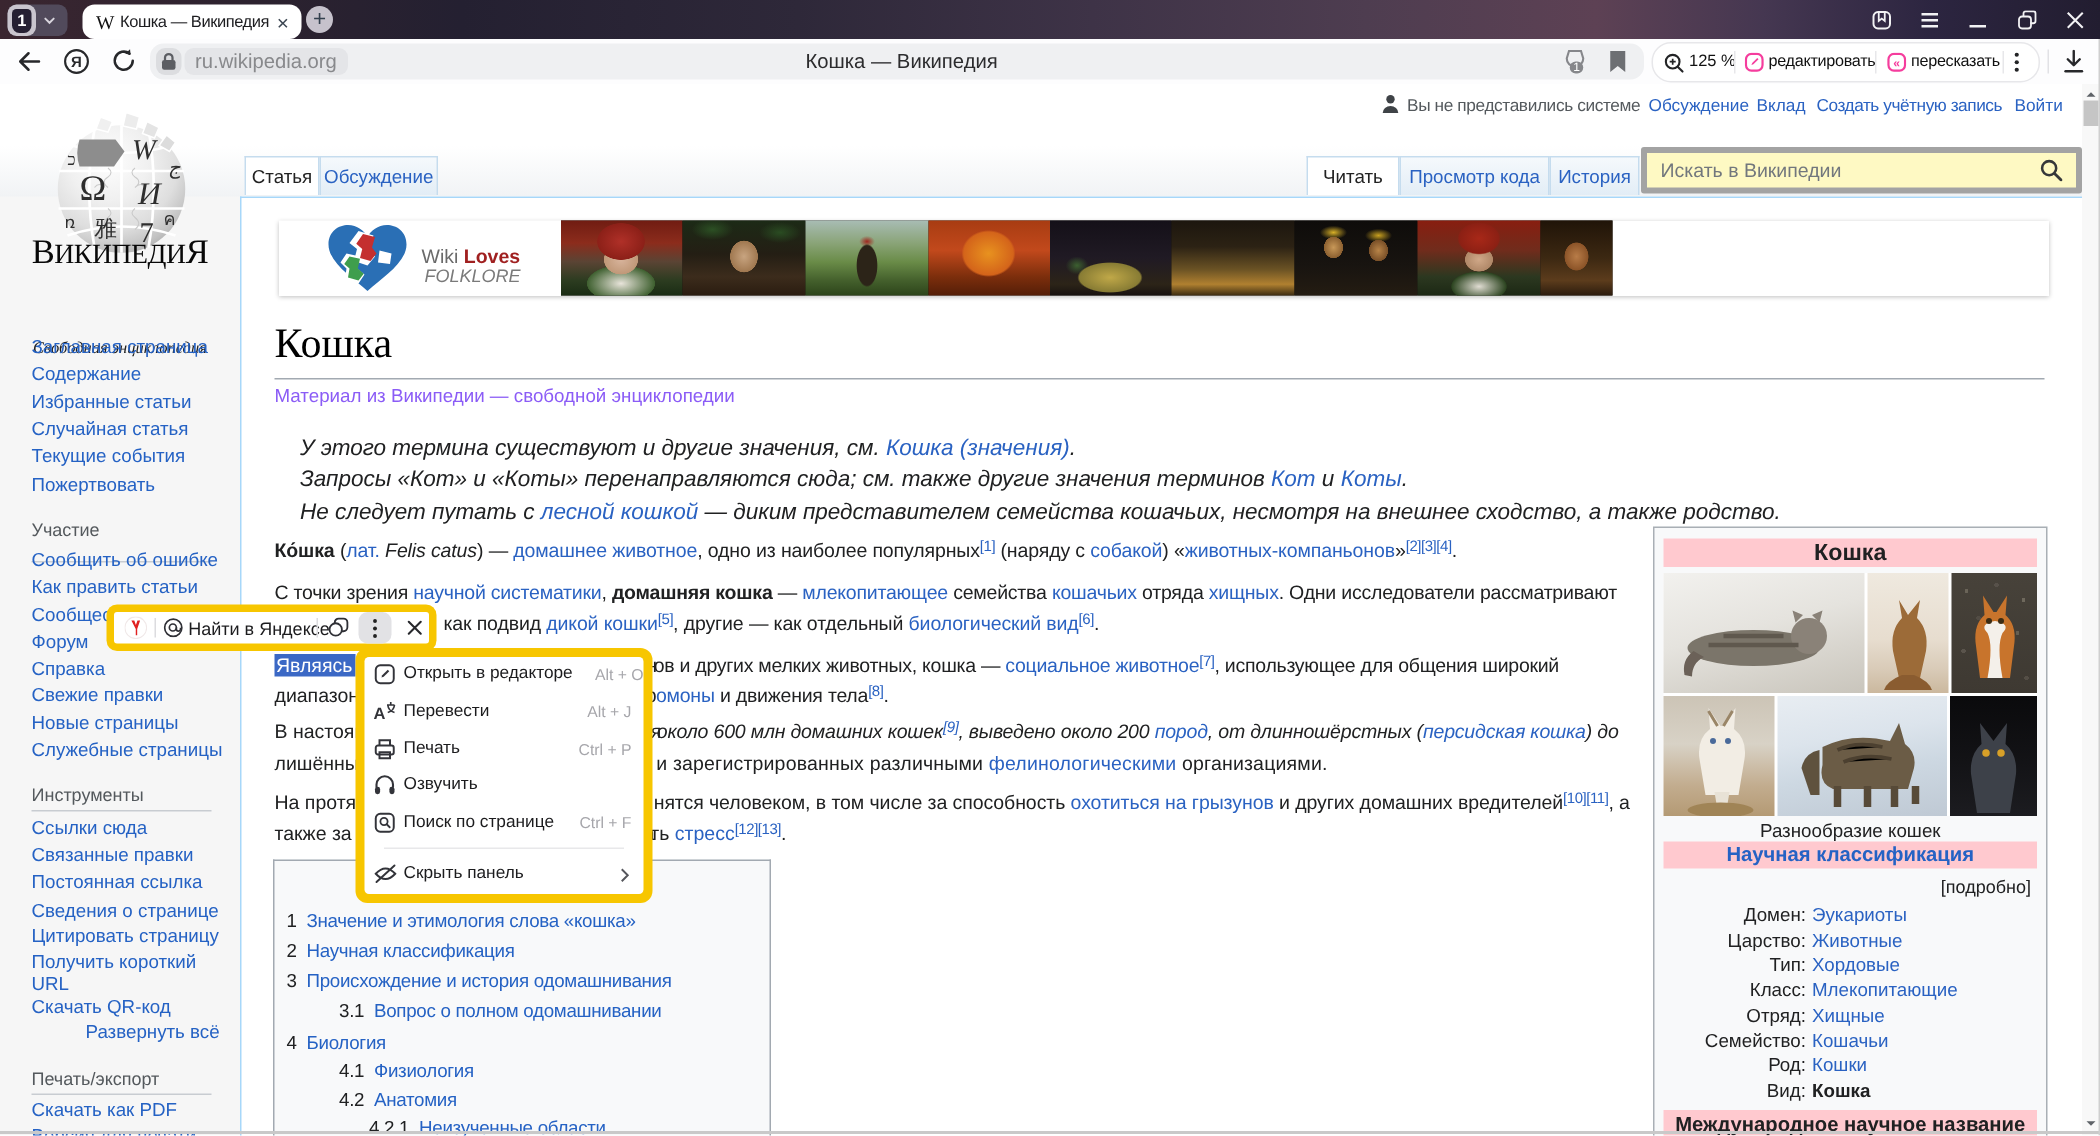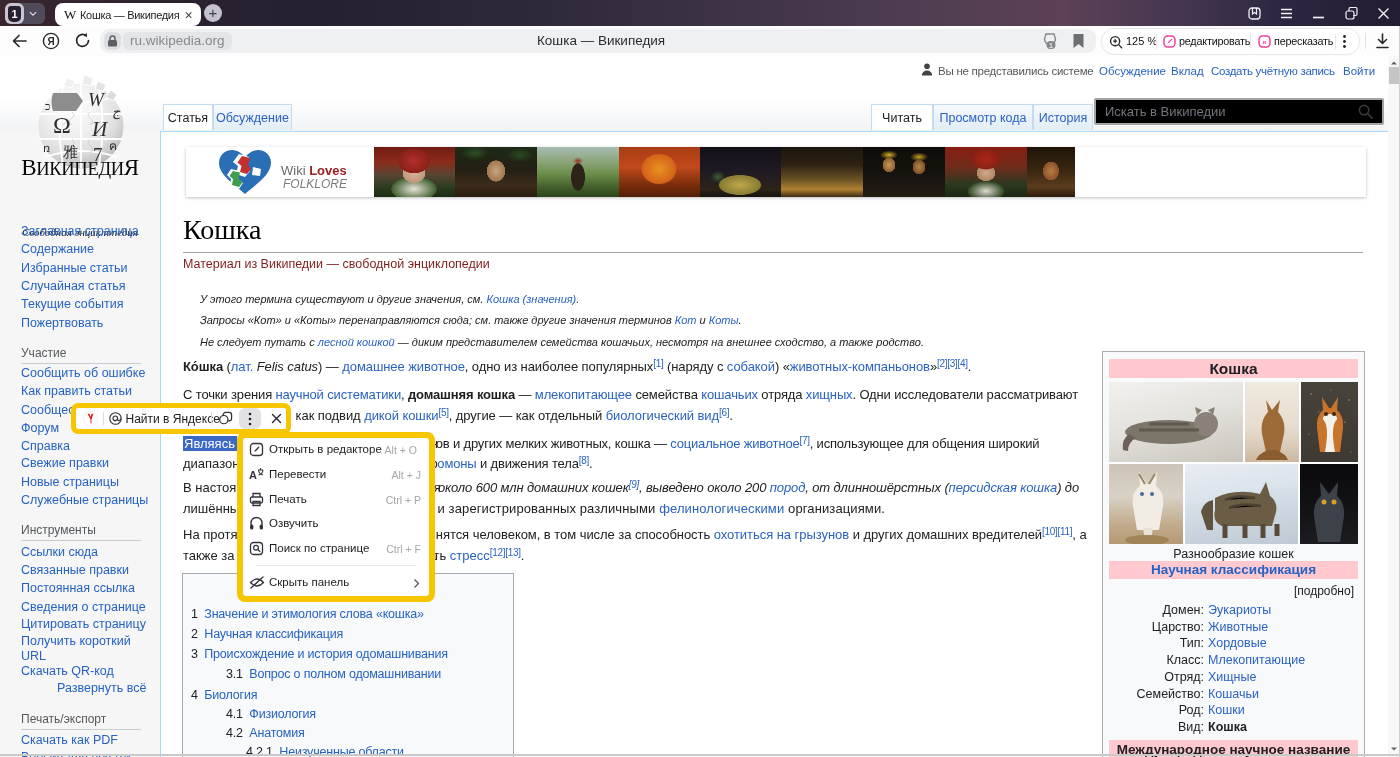--- a/index.html
+++ b/index.html
@@ -36,24 +36,24 @@
   #pagetop{left:0;top:0;width:1388px;height:75px;background:linear-gradient(#fff 55%,#f1f3f5 100%);}
   #content{left:160px;top:75px;width:1228px;height:626px;background:#fff;border-left:1px solid #a7d7f9;border-top:1px solid #a7d7f9;}
   
   #sidebar{left:0;top:0;width:160px;height:701px;font-size:13.5px;}
   #sidebar a{color:#2562c4;white-space:nowrap;}
   .snavhead{color:#54595d;font-size:12px;border-bottom:1px solid #c8ccd1;}
   
   .vtab{position:absolute;height:26px;line-height:26px;font-size:12.5px;text-align:center;
     background:linear-gradient(#f5f9fc 0,#e2edf6 100%);border:1px solid #c5dcee;border-bottom:none;box-sizing:border-box;}
   .vtab.on{background:#fff;color:#222;border-bottom:none;}
-  #searchbox{border:2px solid #a3a3a3;background:#000000;border-radius:2px;}
+  #searchbox{border:4px solid #a3a3a3;background:#fef9c3;border-radius:2px;}
   
   .ln{position:absolute;white-space:nowrap;font-size:13px;line-height:16px;color:#202122;}
-  .hat{font-style:italic;font-size:11px;}
+  .hat{font-style:italic;font-size:15px;}
   sup{font-size:10px;color:#2a62c2;vertical-align:baseline;position:relative;top:-4px;letter-spacing:-0.3px;}
   .b{font-weight:bold;}
   
   #infobox{left:1102px;top:351px;width:261px;height:406px;background:#f8f9fa;border:1px solid #a9afb5;}
   .pinkbar{position:absolute;left:6px;width:249px;background:#ffc9cf;text-align:center;}
   
   .ypop{position:absolute;background:#f7c600;border-radius:7px;}
   .ypop .inner{position:absolute;background:#fff;}
   
   #toc{left:182px;top:573px;width:330px;height:184px;background:#f8f9fa;border:1px solid #a2a9b1;border-bottom:none;font-size:12.5px;letter-spacing:-0.2px;}
@@ -202,21 +202,21 @@
   <div style="position:absolute;left:0;top:99px;width:160px;text-align:center;font-family:'Liberation Serif',serif;font-size:23px;color:#080808;letter-spacing:-0.3px;">В<span style="font-size:18.5px">ИКИПЕДИ</span>Я</div>
   <div style="position:absolute;left:0;top:126px;width:160px;text-align:center;font-family:'Liberation Serif',serif;font-style:italic;font-size:11px;color:#222;margin-top:44px;">Свободная энциклопедия</div>
 </div>
 <div class="abs" id="sidebar" style="left:0;top:0;width:160px;height:757px;font-size:12.5px;">
 <a style="position:absolute;left:21px;top:224px;">Заглавная страница</a>
     <a style="position:absolute;left:21px;top:242.3px;">Содержание</a>
     <a style="position:absolute;left:21px;top:260.6px;">Избранные статьи</a>
     <a style="position:absolute;left:21px;top:279px;">Случайная статья</a>
     <a style="position:absolute;left:21px;top:297.3px;">Текущие события</a>
     <a style="position:absolute;left:21px;top:315.6px;">Пожертвовать</a>
-<div class="snavhead" style="position:absolute;left:21px;top:345.6px;width:120px;padding-bottom:3px;">Участие</div>
+<div class="snavhead" style="position:absolute;left:21px;top:345.6px;width:120px;padding-bottom:14px;">Участие</div>
 <a style="position:absolute;left:21px;top:366.3px;">Сообщить об ошибке</a>
     <a style="position:absolute;left:21px;top:384.4px;">Как править статьи</a>
     <a style="position:absolute;left:21px;top:402.5px;">Сообщество</a>
     <a style="position:absolute;left:21px;top:420.6px;">Форум</a>
     <a style="position:absolute;left:21px;top:438.7px;">Справка</a>
     <a style="position:absolute;left:21px;top:456.4px;">Свежие правки</a>
     <a style="position:absolute;left:21px;top:474.6px;">Новые страницы</a>
     <a style="position:absolute;left:21px;top:492.9px;">Служебные страницы</a>
 <div class="snavhead" style="position:absolute;left:21px;top:523.4px;width:120px;padding-bottom:3px;">Инструменты</div>
 <a style="position:absolute;left:21px;top:544.7px;">Ссылки сюда</a>
@@ -279,21 +279,21 @@
     <div style="position:absolute;left:407px;top:0;width:82px;height:50px;background:linear-gradient(180deg,#1c160e 0%,#2c2214 35%,#6a5224 65%,#b08030 85%,#3c2c12 100%);"></div>
     <div style="position:absolute;left:489px;top:0;width:82px;height:50px;background:radial-gradient(9px 10px at 26px 18px,#c89858 0%,#8c6030 70%,transparent 72%),radial-gradient(9px 10px at 56px 20px,#b88448 0%,#7a5028 70%,transparent 72%),radial-gradient(12px 6px at 26px 8px,#d8b028 0%,transparent 75%),radial-gradient(12px 6px at 56px 10px,#c8a020 0%,transparent 75%),linear-gradient(180deg,#0e0c0a 0%,#181410 60%,#241c12 100%);"></div>
     <div style="position:absolute;left:571px;top:0;width:82px;height:50px;background:radial-gradient(24px 18px at 41px 12px,#a82818 0%,#8c2014 55%,transparent 60%),radial-gradient(14px 12px at 41px 26px,#d0a888 0%,#b08868 65%,transparent 68%),radial-gradient(26px 14px at 41px 44px,#e0dcd2 0%,#2c4420 70%,transparent 72%),linear-gradient(180deg,#881e10 0%,#702c1c 40%,#2c3820 75%,#1c2814 100%);"></div>
     <div style="position:absolute;left:653px;top:0;width:48px;height:50px;background:radial-gradient(12px 14px at 24px 24px,#b87c48 0%,#8c5428 65%,transparent 68%),linear-gradient(180deg,#201408 0%,#3c2812 50%,#5c3c1c 80%,#2c1c0e 100%);"></div>
   </div>
 </div>
 
 <div class="abs" style="left:0;top:0;width:1400px;height:0;" id="article">
   <div style="position:absolute;left:183px;top:214px;font-family:'Liberation Serif',serif;font-size:28px;color:#000;">Кошка</div>
   <div style="position:absolute;left:183px;top:252px;width:1180px;border-bottom:1px solid #a2a9b1;"></div>
-  <div style="position:absolute;left:183px;top:257px;font-size:12.5px;color:#7f1d1d;">Материал из Википедии — свободной энциклопедии</div>
+  <div style="position:absolute;left:183px;top:257px;font-size:12.5px;color:#8b5cf6;">Материал из Википедии — свободной энциклопедии</div>
   <div class="ln hat" style="left:200px;top:290.5px;">У этого термина существуют и другие значения, см. <a>Кошка (значения)</a>.</div>
   <div class="ln hat" style="left:200px;top:312px;">Запросы «Кот» и «Коты» перенаправляются сюда; см. также другие значения терминов <a>Кот</a> и <a>Коты</a>.</div>
   <div class="ln hat" style="left:200px;top:333.5px;">Не следует путать с <a>лесной кошкой</a> — диким представителем семейства кошачьих, несмотря на внешнее сходство, а также родство.</div>
 
   <div class="ln" style="left:183px;top:358.5px;letter-spacing:-0.08px;"><span class="b">Ко́шка</span> (<a>лат.</a> <i>Felis catus</i>) — <a>домашнее животное</a>, одно из наиболее популярных<sup>[1]</sup> (наряду с <a>собакой</a>) «<a>животных-компаньонов</a>»<sup>[2][3][4]</sup>.</div>
   <div class="ln" style="left:183px;top:386.5px;letter-spacing:-0.14px;">С точки зрения <a>научной систематики</a>, <span class="b">домашняя кошка</span> — <a>млекопитающее</a> семейства <a>кошачьих</a> отряда <a>хищных</a>. Одни исследователи рассматривают</div>
   <div class="ln" style="left:183px;top:407.5px;">домашнюю кошку</div>
   <div class="ln" style="left:295.6px;top:407.5px;letter-spacing:-0.08px;">как подвид <a>дикой кошки</a><sup>[5]</sup>, другие — как отдельный <a>биологический вид</a><sup>[6]</sup>.</div>
   <div class="ln" style="left:183px;top:435.5px;"><span style="background:#3b68c5;color:#fff;padding:0 2.5px 0 1px;">Являясь</span> одиночным охотником на грызун</div>
   <div class="ln" style="left:435.8px;top:435.5px;letter-spacing:-0.18px;">ов и других мелких животных, кошка — <a>социальное животное</a><sup>[7]</sup>, использующее для общения широкий</div>
@@ -432,21 +432,21 @@
       </svg>
   </div>
 </div>
 <div class="abs ypop" style="left:237px;top:432px;width:198px;height:170px;border-radius:8px;">
   <div class="inner" style="left:6px;top:6px;width:186px;height:158px;border-radius:3px;font-size:11.5px;color:#1c1c1e;">
     <svg style="position:absolute;left:6px;top:4px" width="15" height="15" viewBox="0 0 15 15">
         <rect x="1.5" y="1.5" width="12" height="12" rx="3" fill="none" stroke="#33343a" stroke-width="1.3"></rect>
         <path d="M9.5 4.5 l1 1 -3.7 3.7 -1.5 0.5 0.5-1.5 z" fill="#33343a"></path>
       </svg>
     <span style="position:absolute;left:26px;top:5px;">Открыть в редакторе</span>
-    <span style="position:absolute;right:12px;top:6px;color:#a6a6ab;font-size:10.5px;">Alt + O</span>
+    <span style="position:absolute;right:0;top:6px;color:#a6a6ab;font-size:10.5px;">Alt + O</span>
     <svg style="position:absolute;left:6px;top:29px" width="16" height="15" viewBox="0 0 16 15">
         <text x="0" y="12" font-size="11" font-weight="bold" fill="#33343a" font-family="Liberation Sans">А</text>
         <path d="M9 3 h5 M11.5 1 v2 M9.5 3 q0.5 4 4.5 5 M14 3 q-0.5 4-4.5 5" stroke="#33343a" stroke-width="1.1" fill="none"></path>
       </svg>
     <span style="position:absolute;left:26px;top:30px;">Перевести</span>
     <span style="position:absolute;right:8px;top:31px;color:#a6a6ab;font-size:10.5px;">Alt + J</span>
     <svg style="position:absolute;left:6px;top:54px" width="15" height="15" viewBox="0 0 15 15">
         <rect x="1.5" y="5" width="12" height="6" rx="1.5" fill="none" stroke="#33343a" stroke-width="1.3"></rect>
         <path d="M4 5 V1.5 h7 V5 M4 9.5 h7 v4 h-7 z" fill="none" stroke="#33343a" stroke-width="1.3"></path>
       </svg>

